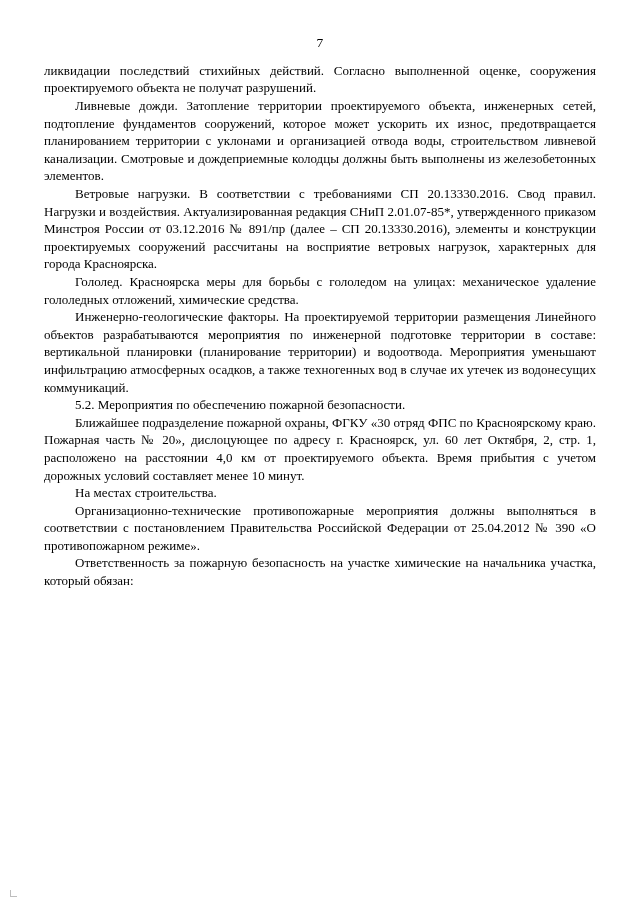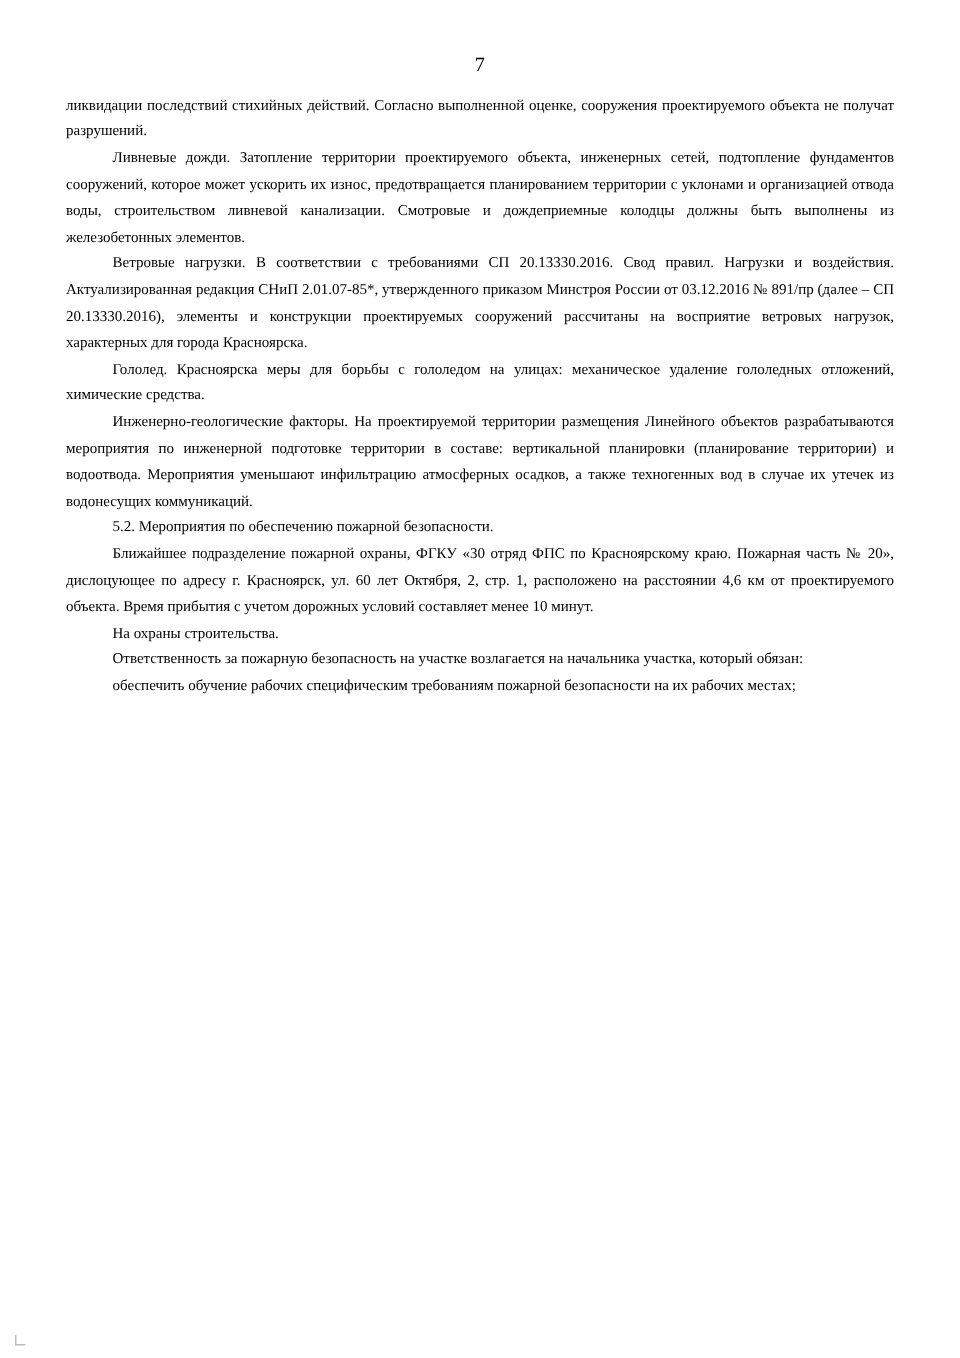--- a/index.html
+++ b/index.html
@@ -24,21 +24,21 @@
   }
   .page-number {
     text-align: center;
     font-size: 13.5px;
     line-height: 1.1;
     margin-bottom: 11px;
     letter-spacing: 0.2px;
   }
   .body-text p {
     margin: 0;
-    font-size: 10px;
+    font-size: 13px;
     line-height: 17.6px;
     text-align: justify;
     text-justify: inter-word;
     text-indent: 31px;
     hyphens: none;
   }
   .body-text p.noindent {
     text-indent: 0;
   }
   .corner-mark {
@@ -58,20 +58,20 @@
 
   <div class="page-number">7</div>
 
   <div class="body-text">
     <p class="noindent">ликвидации последствий стихийных действий. Согласно выполненной оценке, сооружения проектируемого объекта не получат разрушений.</p>
     <p>Ливневые дожди. Затопление территории проектируемого объекта, инженерных сетей, подтопление фундаментов сооружений, которое может ускорить их износ, предотвращается планированием территории с уклонами и организацией отвода воды, строительством ливневой канализации. Смотровые и дождеприемные колодцы должны быть выполнены из железобетонных элементов.</p>
     <p>Ветровые нагрузки. В соответствии с требованиями СП 20.13330.2016. Свод правил. Нагрузки и воздействия. Актуализированная редакция СНиП 2.01.07-85*, утвержденного приказом Минстроя России от 03.12.2016 № 891/пр (далее – СП 20.13330.2016), элементы и конструкции проектируемых сооружений рассчитаны на восприятие ветровых нагрузок, характерных для города Красноярска.</p>
     <p>Гололед. Красноярска меры для борьбы с гололедом на улицах: механическое удаление гололедных отложений, химические средства.</p>
     <p>Инженерно-геологические факторы. На проектируемой территории размещения Линейного объектов разрабатываются мероприятия по инженерной подготовке территории в составе: вертикальной планировки (планирование территории) и водоотвода. Мероприятия уменьшают инфильтрацию атмосферных осадков, а также техногенных вод в случае их утечек из водонесущих коммуникаций.</p>
     <p>5.2. Мероприятия по обеспечению пожарной безопасности.</p>
-    <p>Ближайшее подразделение пожарной охраны, ФГКУ «30 отряд ФПС по Красноярскому краю. Пожарная часть № 20», дислоцующее по адресу г. Красноярск, ул. 60 лет Октября, 2, стр. 1, расположено на расстоянии 4,6 км от проектируемого объекта. Время прибытия с учетом дорожных условий составляет менее 10 минут.</p>
-    <p>На охраны строительства.</p>
-    <p>Ответственность за пожарную безопасность на участке возлагается на начальника участка, который обязан:</p>
-    <p>обеспечить обучение рабочих специфическим требованиям пожарной безопасности на их рабочих местах;</p>
+    <p>Ближайшее подразделение пожарной охраны, ФГКУ «30 отряд ФПС по Красноярскому краю. Пожарная часть № 20», дислоцующее по адресу г. Красноярск, ул. 60 лет Октября, 2, стр. 1, расположено на расстоянии 4,0 км от проектируемого объекта. Время прибытия с учетом дорожных условий составляет менее 10 минут.</p>
+    <p>На местах строительства.</p>
+    <p>Организационно-технические противопожарные мероприятия должны выполняться в соответствии с постановлением Правительства Российской Федерации от 25.04.2012 № 390 «О противопожарном режиме».</p>
+    <p>Ответственность за пожарную безопасность на участке химические на начальника участка, который обязан:</p>
   </div>
 
   <div class="corner-mark"></div>
 </div>
 
 </body></html>

